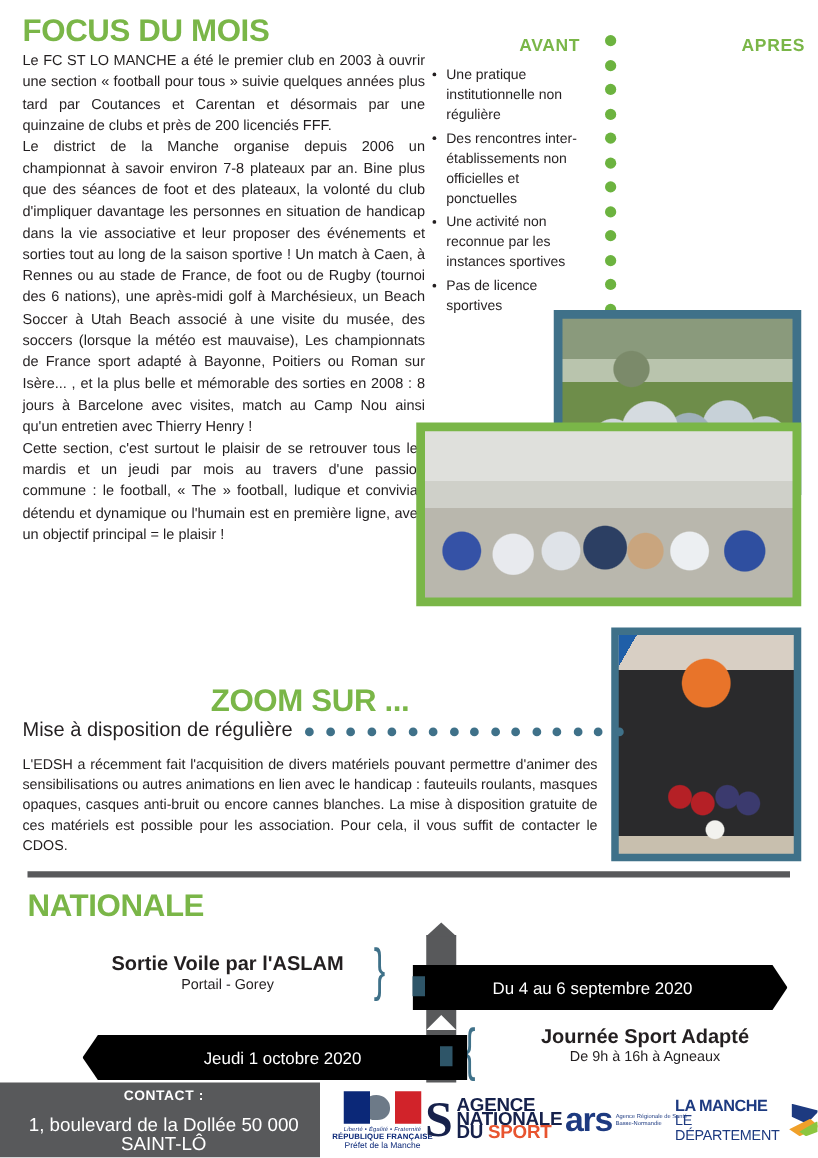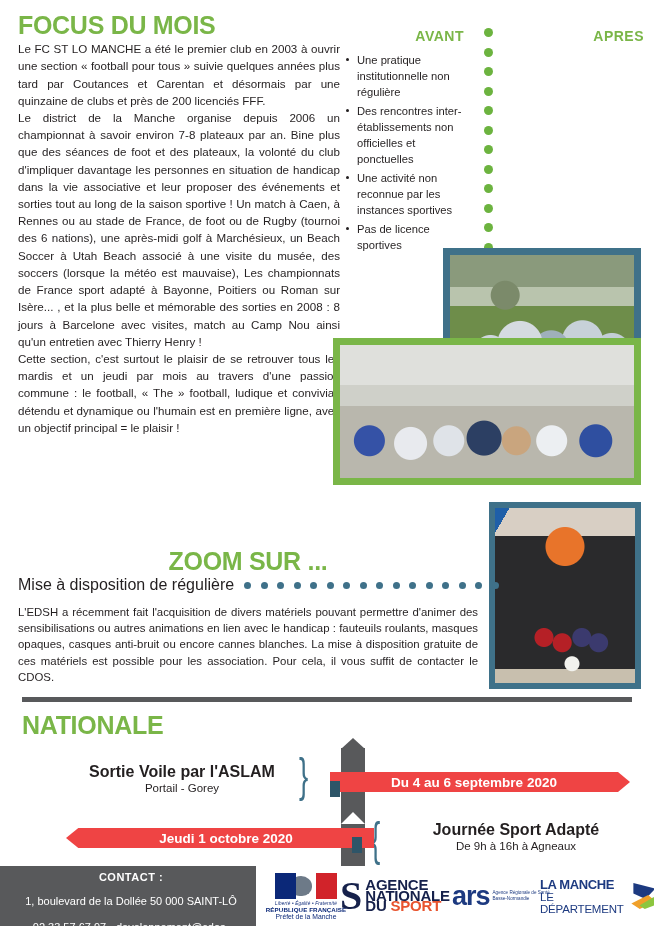--- a/index.html
+++ b/index.html
@@ -95,22 +95,22 @@
   #post{position:absolute;left:341px;top:748px;width:24px;height:136px;background:#58595b;}
   #post:before{content:"";position:absolute;left:0;top:-10px;width:0;height:0;
                border-left:12px solid transparent;border-right:12px solid transparent;
                border-bottom:11px solid #58595b;}
   #post:after{content:"";position:absolute;left:0;bottom:-10px;width:0;height:0;
               border-left:12px solid transparent;border-right:12px solid transparent;
               border-top:11px solid #58595b;}
   #post-notch{position:absolute;left:341px;top:812px;width:24px;height:12px;
               background:#fff;clip-path:polygon(0 100%,50% 0,100% 100%);}
 
-  .sign{position:absolute;height:20px;background:#ef4444;display:flex;align-items:center;
-        color:#fff;font-size:13.5px;font-weight:bold;}
+  .sign{position:absolute;height:36px;background:#000000;display:flex;align-items:center;
+        color:#fff;font-size:13.5px;font-weight:normal;}
   #sign-right{left:330px;top:772px;width:288px;justify-content:center;
               clip-path:polygon(0 0,96% 0,100% 50%,96% 100%,0 100%);padding-right:12px;}
   #sign-left{left:66px;top:828px;width:296px;justify-content:center;
              clip-path:polygon(4% 0,100% 0,100% 100%,4% 100%,0 50%);padding-left:12px;}
   .sign-tab{position:absolute;width:10px;height:16px;background:#2e5568;}
   #tab-r{left:330px;top:781px;}
   #tab-l{left:352px;top:837px;}
 
   .brace{position:absolute;color:#3f7189;font-weight:300;}
   #brace-1{left:296px;top:748px;font-size:46px;transform:scaleX(0.6);}
@@ -120,21 +120,21 @@
   .ev-title{font-size:16px;font-weight:bold;line-height:16px;}
   .ev-sub{font-size:11.5px;line-height:16px;color:#231f20;}
   #ev-left{left:74px;top:764px;width:216px;}
   #ev-right{left:398px;top:822px;width:236px;}
 
   
   #footer{position:absolute;left:0;top:866px;width:654px;height:60px;background:#fff;}
   #contact-box{position:absolute;left:0;top:0;width:256px;height:60px;background:#58595b;
                color:#fff;box-sizing:border-box;padding:5px 6px 0 12px;text-align:center;}
   #contact-head{font-size:11px;font-weight:bold;letter-spacing:0.5px;margin-bottom:2px;}
-  .contact-line{font-size:11px;line-height:14.5px;margin-top:11px;}
+  .contact-line{font-size:15px;line-height:14.5px;margin-top:11px;}
 
   
   .logo{position:absolute;top:0;height:60px;display:flex;align-items:center;}
   #logo-rf{left:263px;width:86px;flex-direction:column;justify-content:center;}
   #rf-flag{width:62px;height:26px;display:flex;}
   #rf-flag .b{flex:1;background:#0b2878;}
   #rf-flag .w{flex:1;background:#fff;position:relative;overflow:hidden;}
   #rf-flag .w:after{content:"";position:absolute;left:-6px;top:3px;width:22px;height:20px;
                     border-radius:50% 50% 45% 45%;background:#6d7a88;}
   #rf-flag .r{flex:1;background:#d1232a;}

